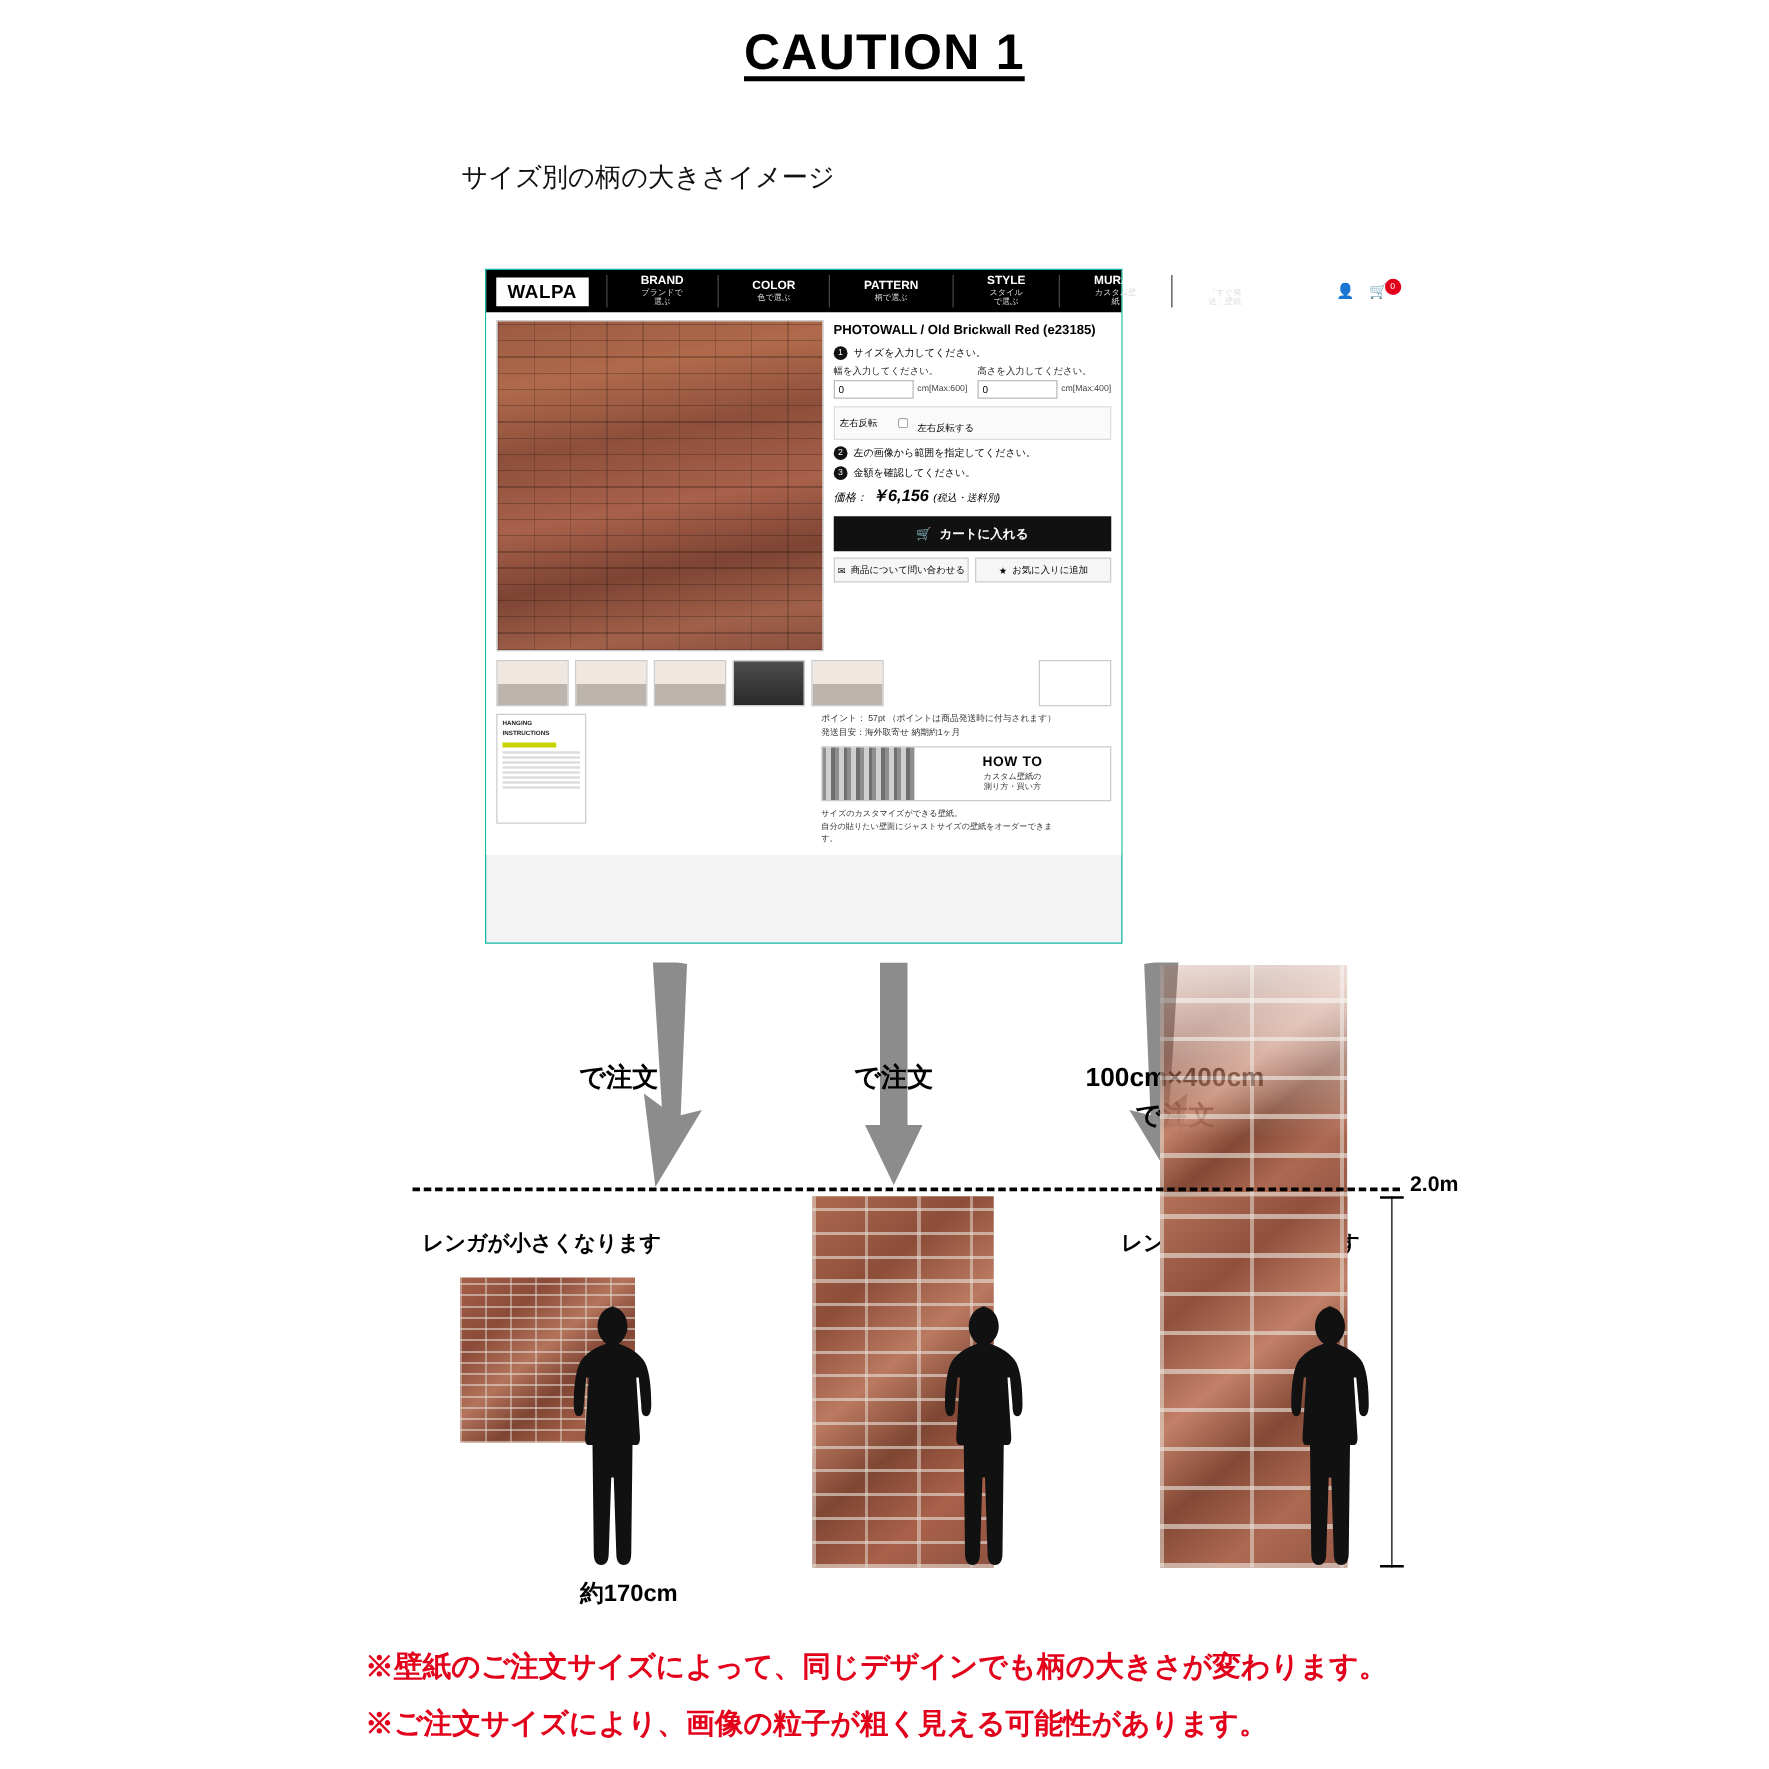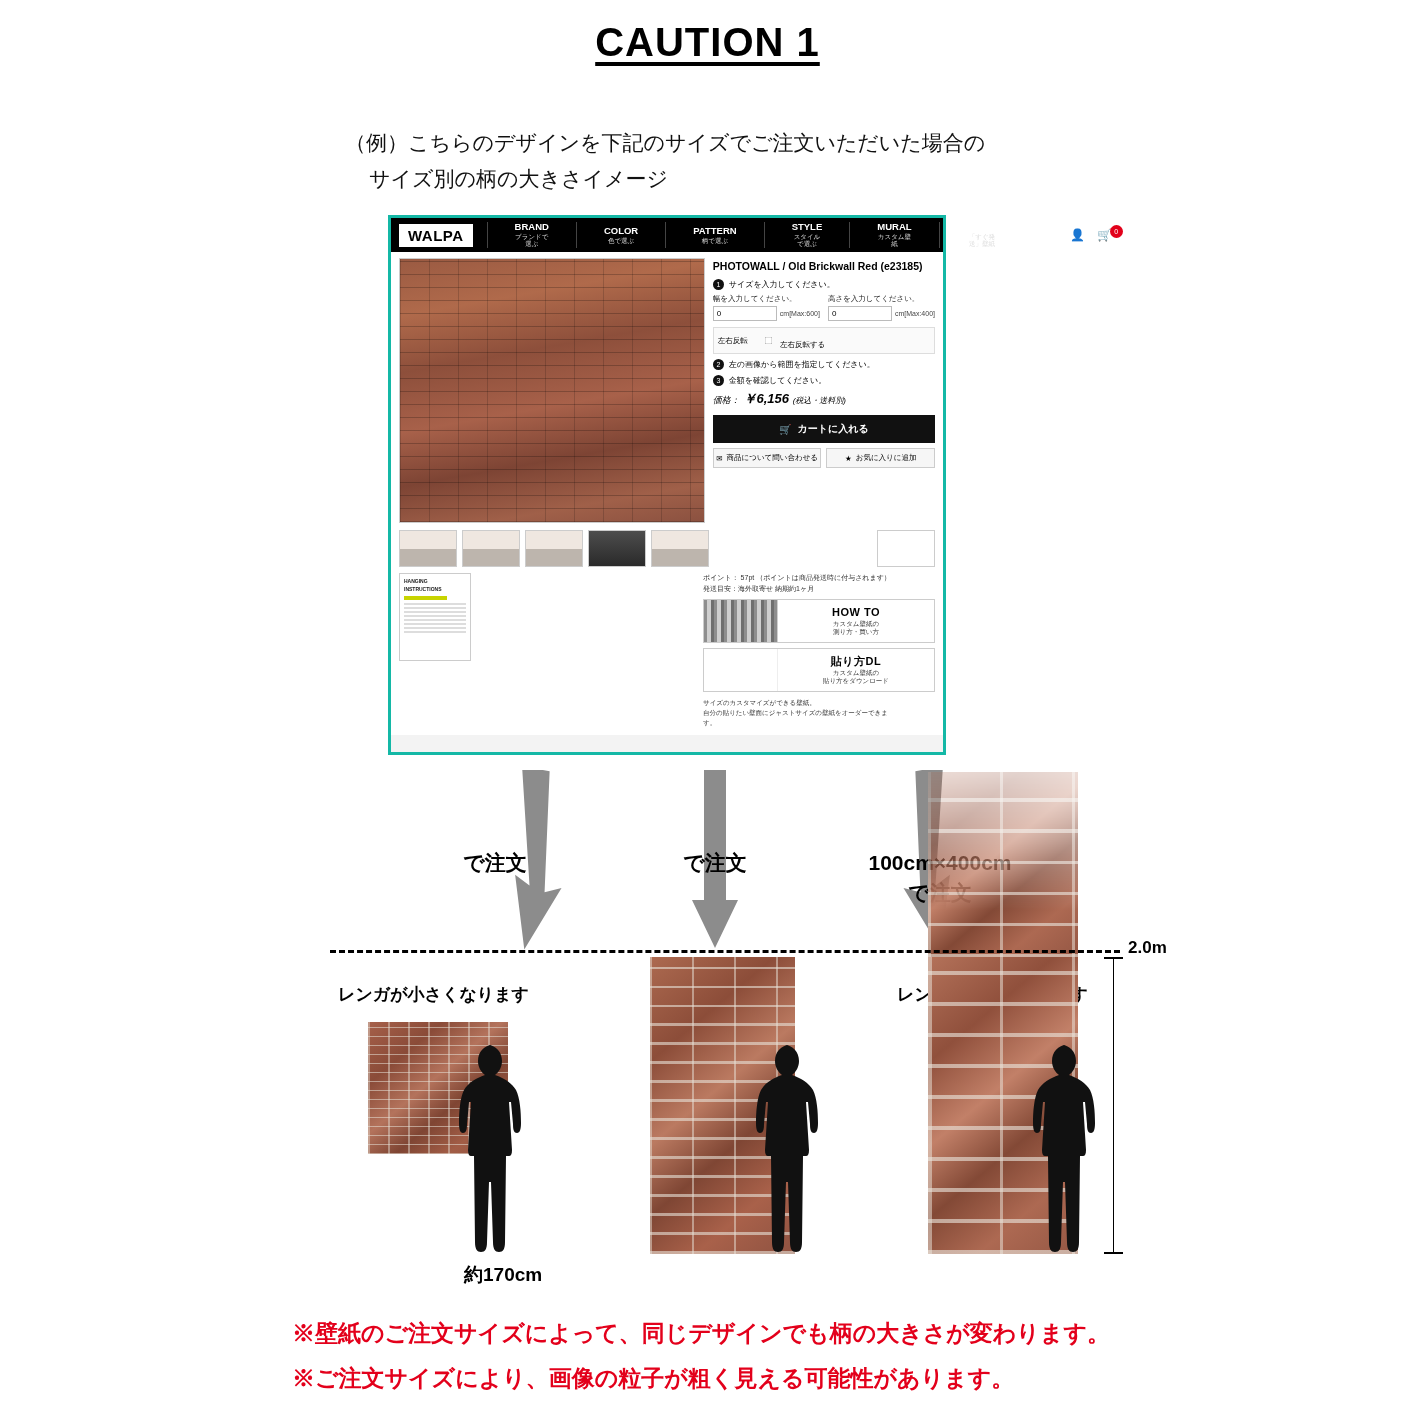--- a/index.html
+++ b/index.html
@@ -27,23 +27,23 @@
   .lead{
     position:absolute; left:345px; top:125px;
     font-size:21px; line-height:1.7;
     color:#111;
   }
   .lead .l2{ margin-left:24px; display:block; }
 
   
   .shot{
     position:absolute; left:388px; top:215px;
-    width:558px; height:540px;
+    width:510px; height:540px;
     background:#f3f3f3;
-    border:3px solid #14b8a6;
+    border:1px solid #14b8a6;
   }
   .shot-header{
     height:34px; background:#000; color:#fff;
     display:flex; align-items:center; padding:0 8px;
   }
   .brandmark{
     background:#fff; color:#000; font-weight:bold;
     font-size:15px; padding:3px 9px; letter-spacing:.5px;
     margin-right:14px;
   }
@@ -231,21 +231,20 @@
     position:absolute; left:452px; top:1262px;
     font-size:19px; font-weight:bold;margin-left:12px;
   }
 </style>
 </head>
 <body>
 
 <div class="caution-title">CAUTION 1</div>
 
 <div class="lead">
-  <span>（例）こちらのデザインを下記のサイズでご注文いただいた場合の</span>
   <span class="l2">サイズ別の柄の大きさイメージ</span>
 </div>
 
 <div class="shot">
 
   <div class="shot-header">
     <div class="brandmark">WALPA</div>
 
     <div class="navitem">
       <span class="n1">BRAND</span>
@@ -385,28 +384,20 @@
 
       <div class="promo">
         <div class="promo-img"></div>
         <div class="promo-txt">
           <div class="p1">HOW TO</div>
           <div class="p2">カスタム壁紙の</div>
           <div class="p2">測り方・買い方</div>
         </div>
       </div>
 
-      <div class="promo">
-        <div class="promo-img doc"></div>
-        <div class="promo-txt">
-          <div class="p1">貼り方DL</div>
-          <div class="p2">カスタム壁紙の</div>
-          <div class="p2">貼り方をダウンロード</div>
-        </div>
-      </div>
 
       <div class="foot-note">
         <div>サイズのカスタマイズができる壁紙。</div>
         <div>自分の貼りたい壁面にジャストサイズの壁紙をオーダーできま</div>
         <div>す。</div>
       </div>
     </div>
   </div>
 </div>
 

